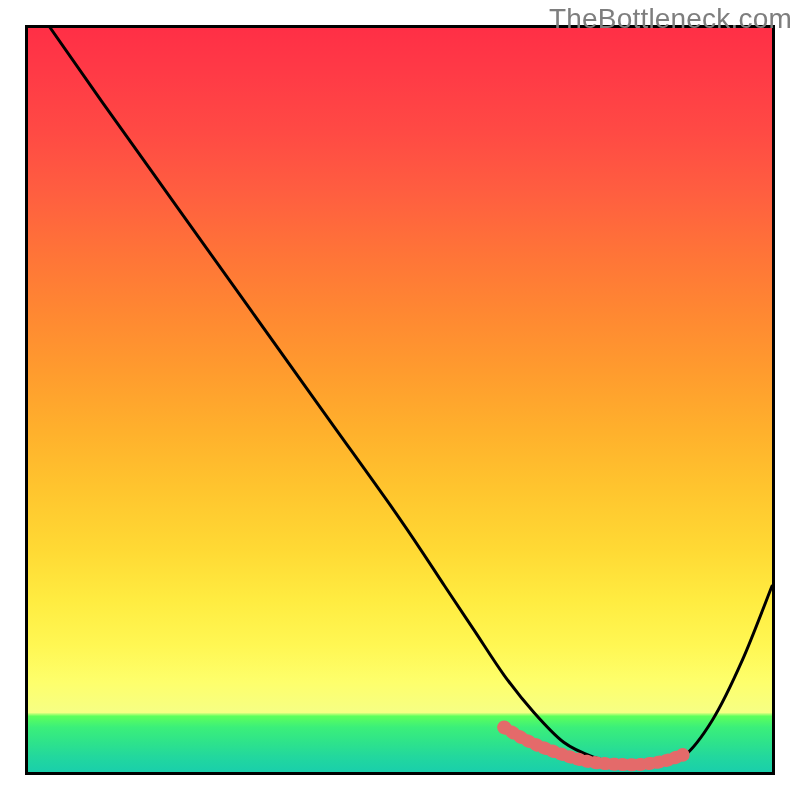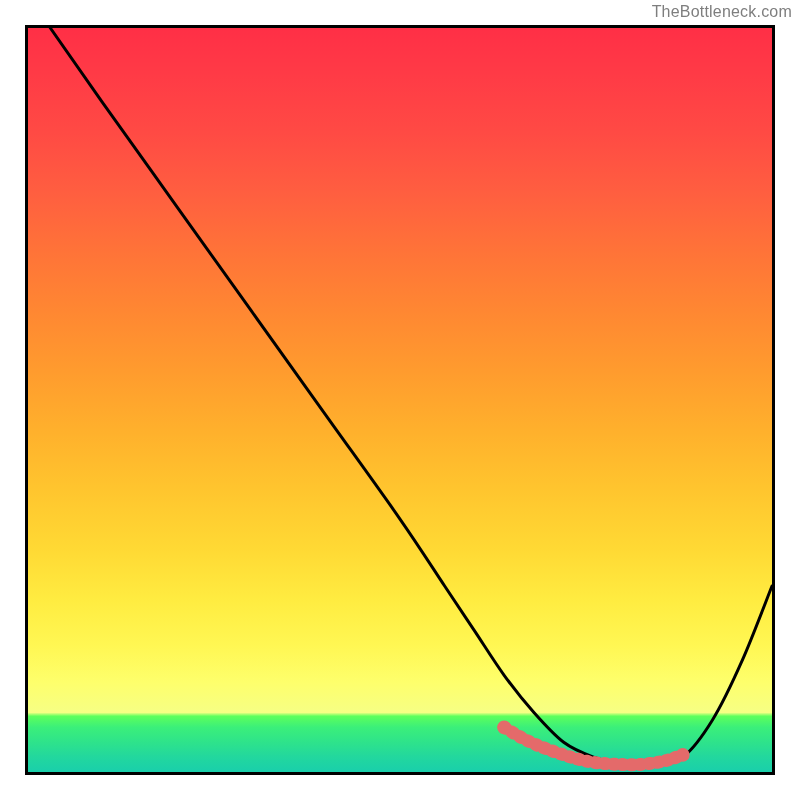--- a/index.html
+++ b/index.html
@@ -14,21 +14,21 @@
   .wrap {
     position: relative;
     width: 800px;
     height: 800px;
   }
   .watermark {
     position: absolute;
     top: 3px;
     right: 8px;
     color: #7e7e7e;
-    font-size: 16px;
+    font-size: 28px;
     font-weight: 400;
     letter-spacing: 0.2px;
     z-index: 10;
   }
   .plot-box {
     position: absolute;
     left: 25px;
     top: 25px;
     width: 750px;
     height: 750px;

